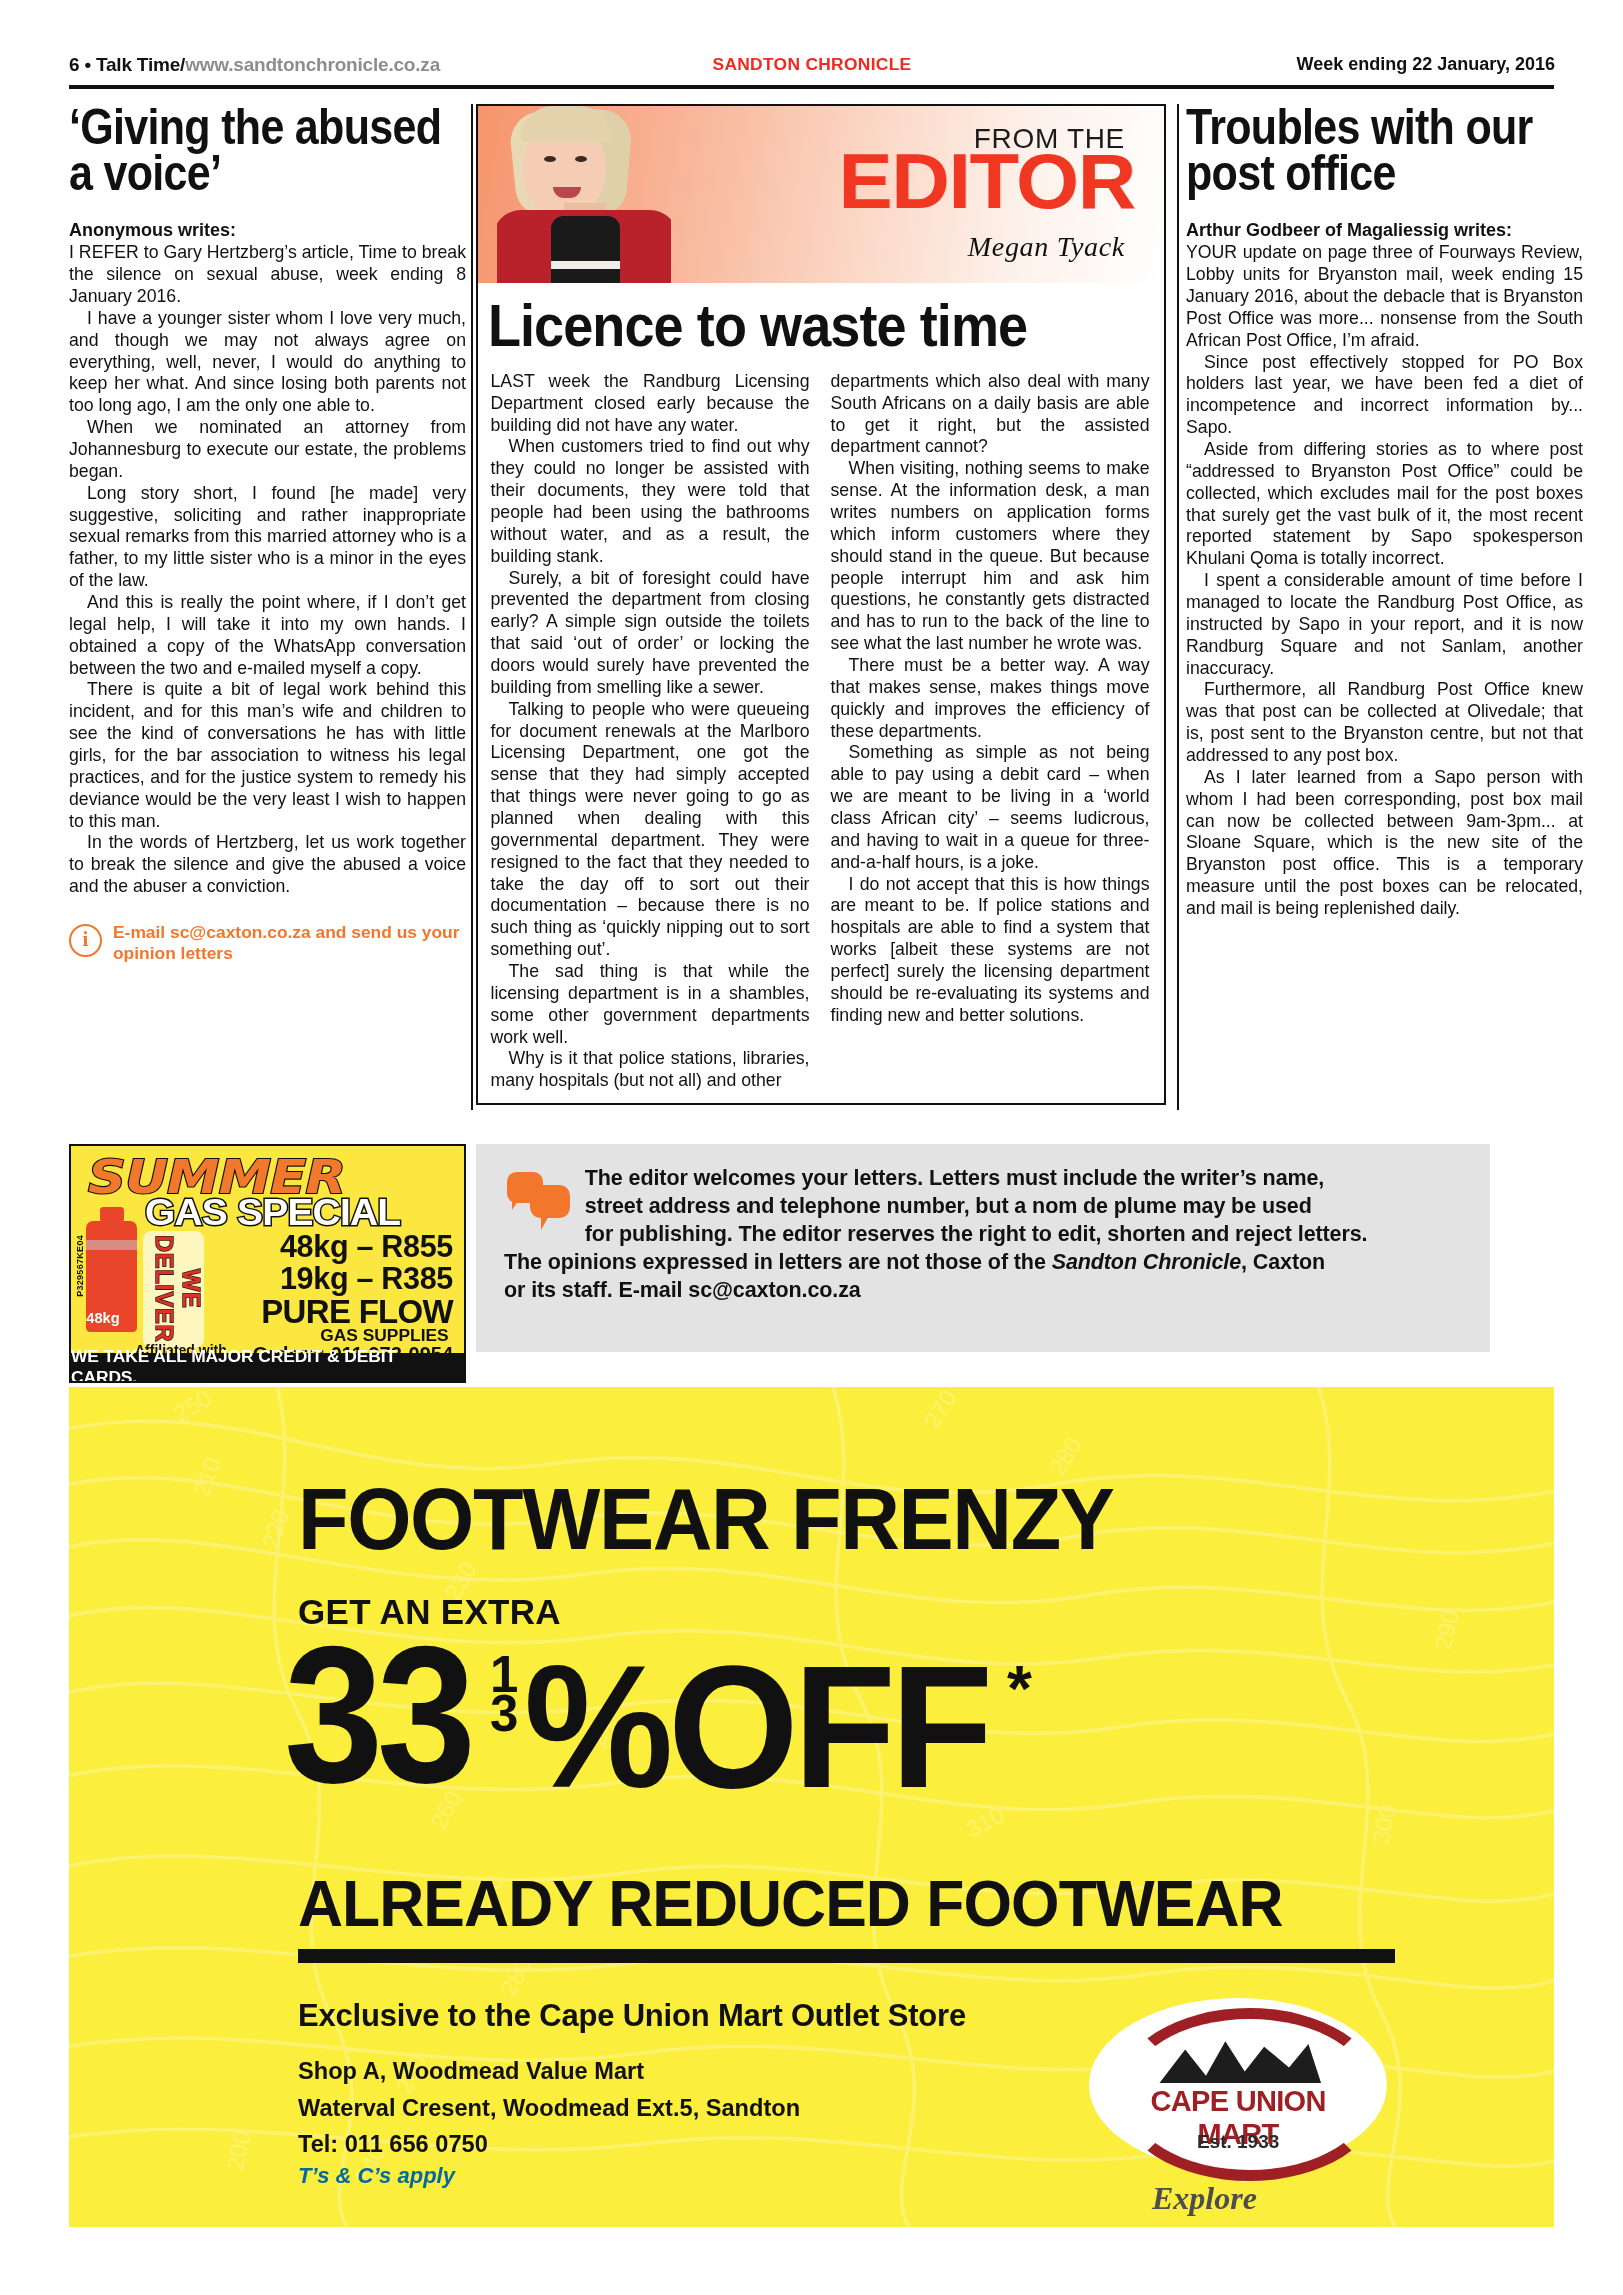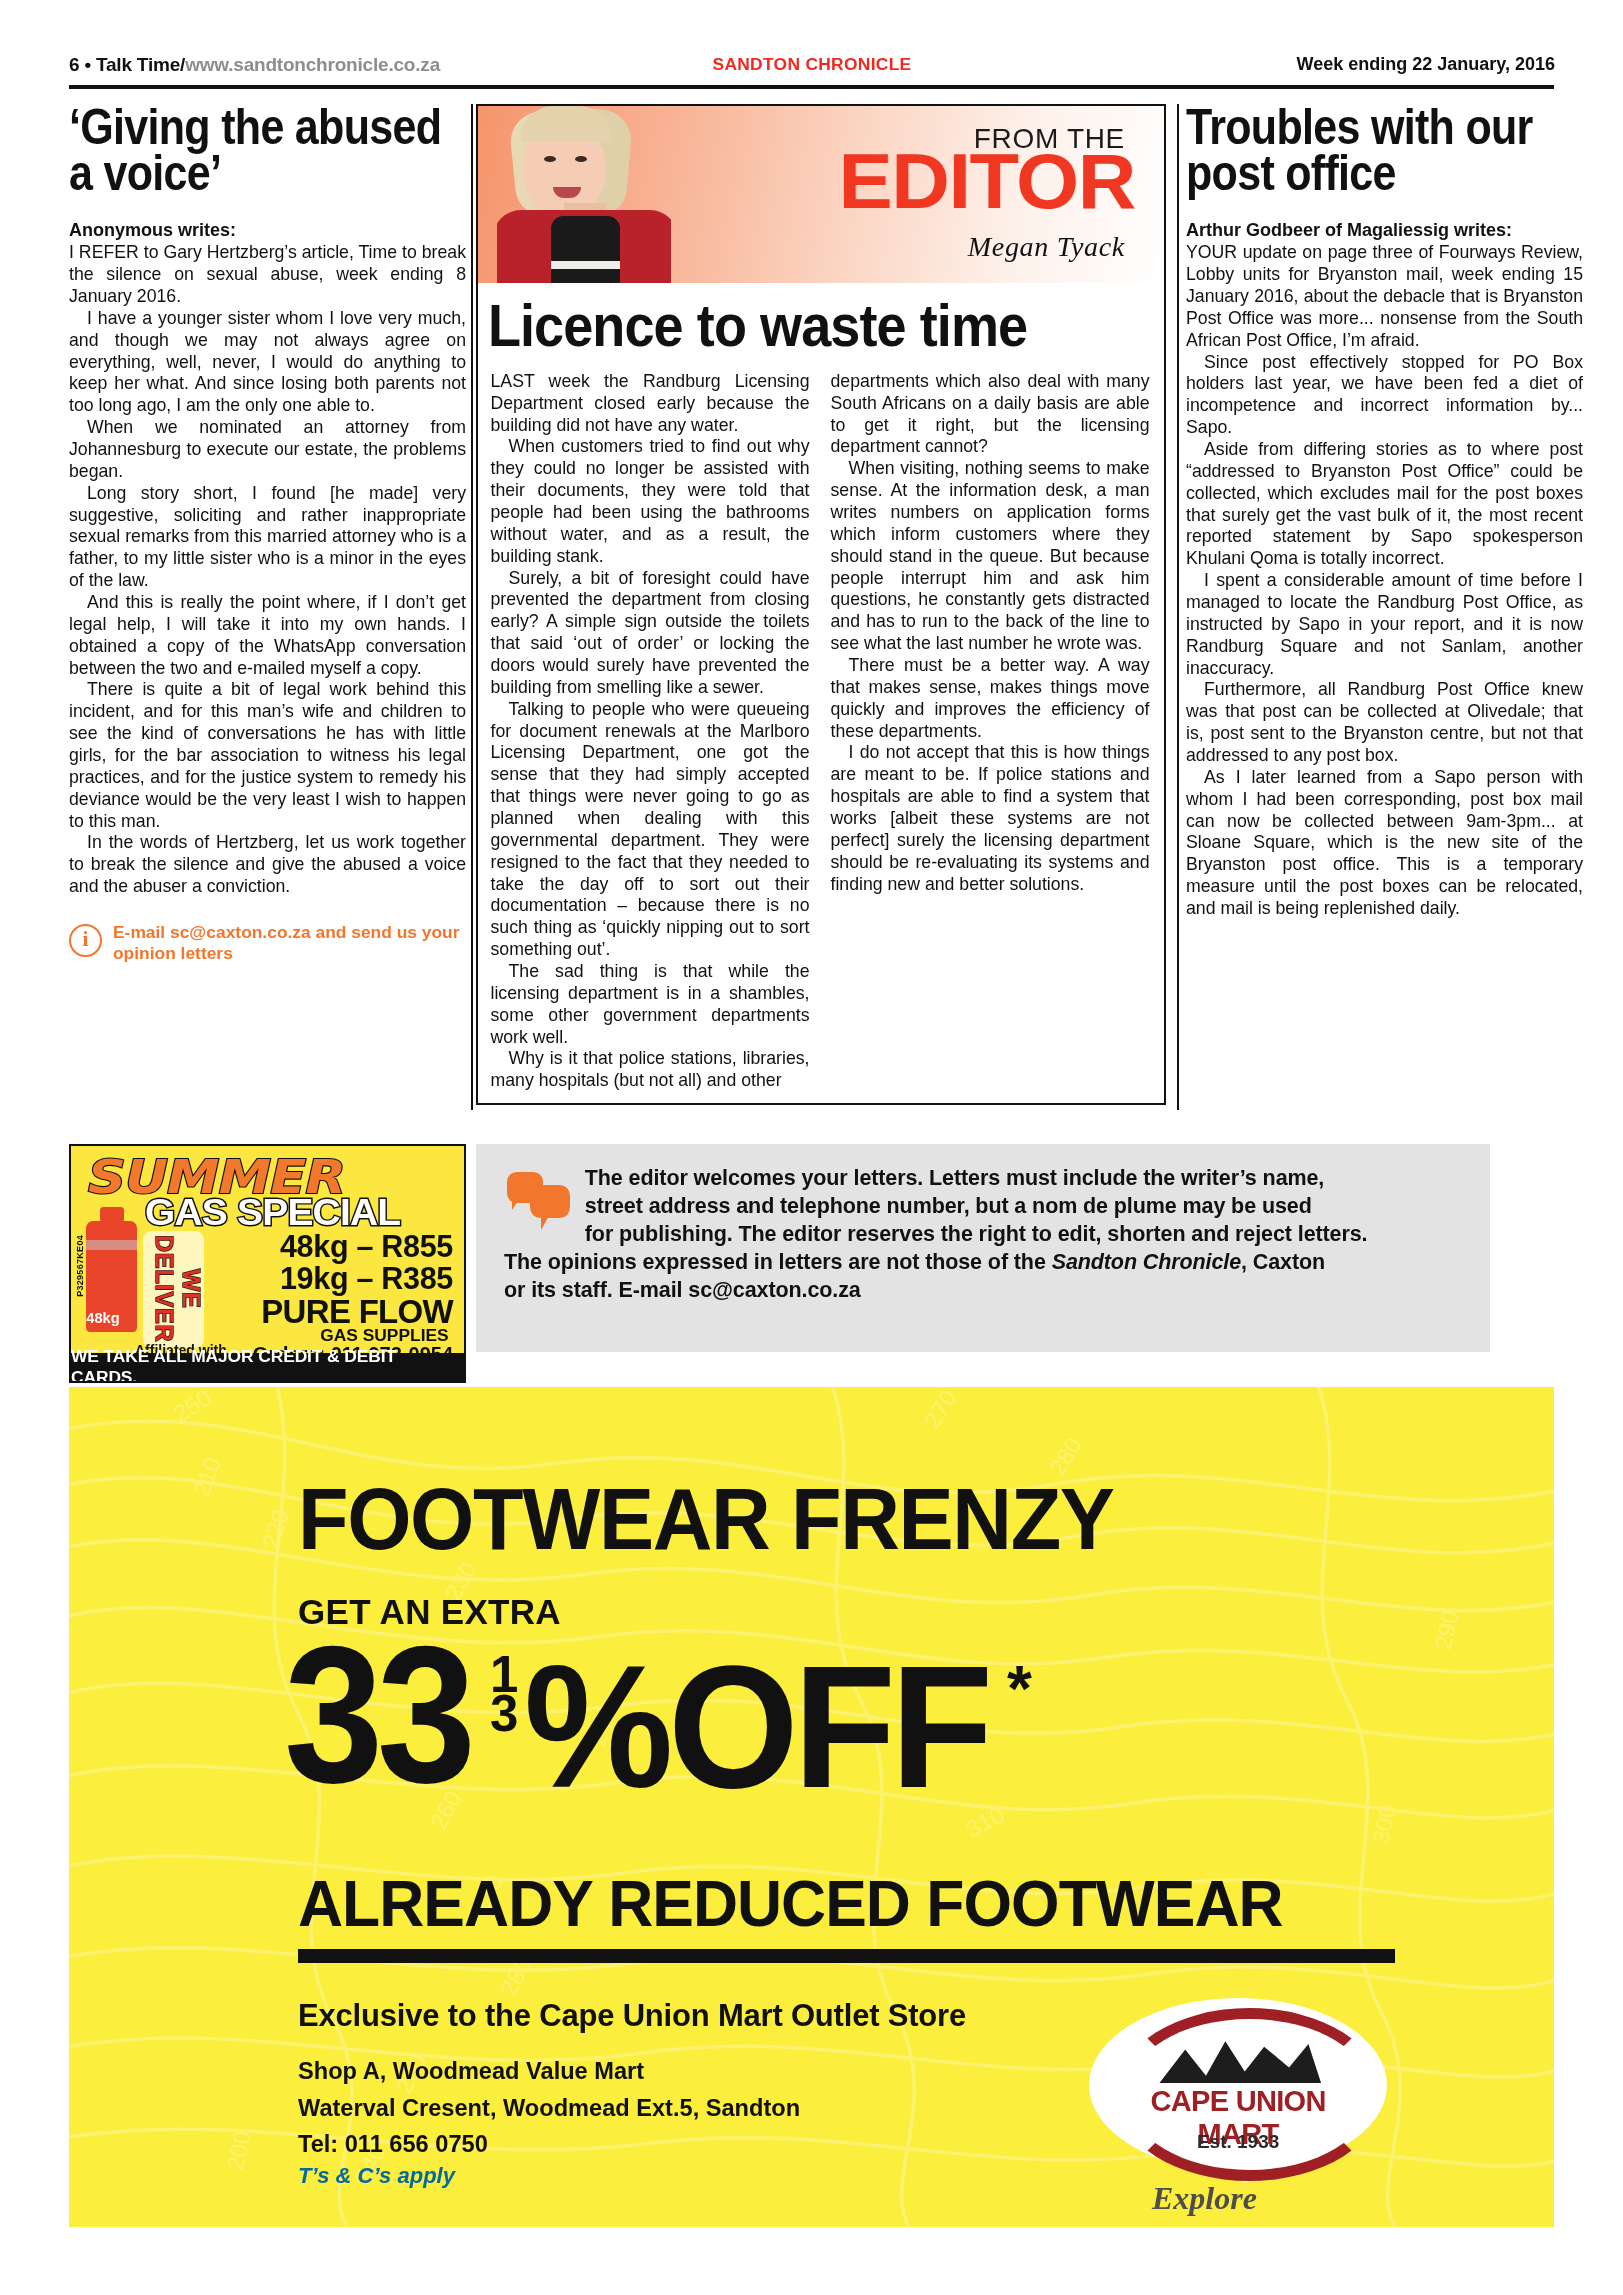--- a/index.html
+++ b/index.html
@@ -243,23 +243,24 @@
     <div class="editor-cols">
       <div class="ecol">
         <p class="body first">LAST week the Randburg Licensing Department closed early because the building did not have any water.</p>
         <p class="body">When customers tried to find out why they could no longer be assisted with their documents, they were told that people had been using the bathrooms without water, and as a result, the building stank.</p>
         <p class="body">Surely, a bit of foresight could have prevented the department from closing early? A simple sign outside the toilets that said ‘out of order’ or locking the doors would surely have prevented the building from smelling like a sewer.</p>
         <p class="body">Talking to people who were queueing for document renewals at the Marlboro Licensing Department, one got the sense that they had simply accepted that things were never going to go as planned when dealing with this governmental department. They were resigned to the fact that they needed to take the day off to sort out their documentation – because there is no such thing as ‘quickly nipping out to sort something out’.</p>
         <p class="body">The sad thing is that while the licensing department is in a shambles, some other government departments work well.</p>
         <p class="body">Why is it that police stations, libraries, many hospitals (but not all) and other</p>
       </div>
       <div class="ecol">
-        <p class="body first">departments which also deal with many South Africans on a daily basis are able to get it right, but the licensing department cannot?</p>
+        <p class="body first">departments which also deal with many South Africans on a daily basis are able to get it right, but the assisted department cannot?</p>
         <p class="body">When visiting, nothing seems to make sense. At the information desk, a man writes numbers on application forms which inform customers where they should stand in the queue. But because people interrupt him and ask him questions, he constantly gets distracted and has to run to the back of the line to see what the last number he wrote was.</p>
         <p class="body">There must be a better way. A way that makes sense, makes things move quickly and improves the efficiency of these departments.</p>
+        <p class="body">Something as simple as not being able to pay using a debit card – when we are meant to be living in a ‘world class African city’ – seems ludicrous, and having to wait in a queue for three-and-a-half hours, is a joke.</p>
         <p class="body">I do not accept that this is how things are meant to be. If police stations and hospitals are able to find a system that works [albeit these systems are not perfect] surely the licensing department should be re-evaluating its systems and finding new and better solutions.</p>
       </div>
     </div>
   </div>
 </div>
 
 <div class="col-right">
   <h1 class="headline">Troubles with our post office</h1>
   <div class="byline">Arthur Godbeer of Magaliessig writes:</div>
   <p class="body first">YOUR update on page three of Fourways Review, Lobby units for Bryanston mail, week ending 15 January 2016, about the debacle that is Bryanston Post Office was more... nonsense from the South African Post Office, I’m afraid.</p>

